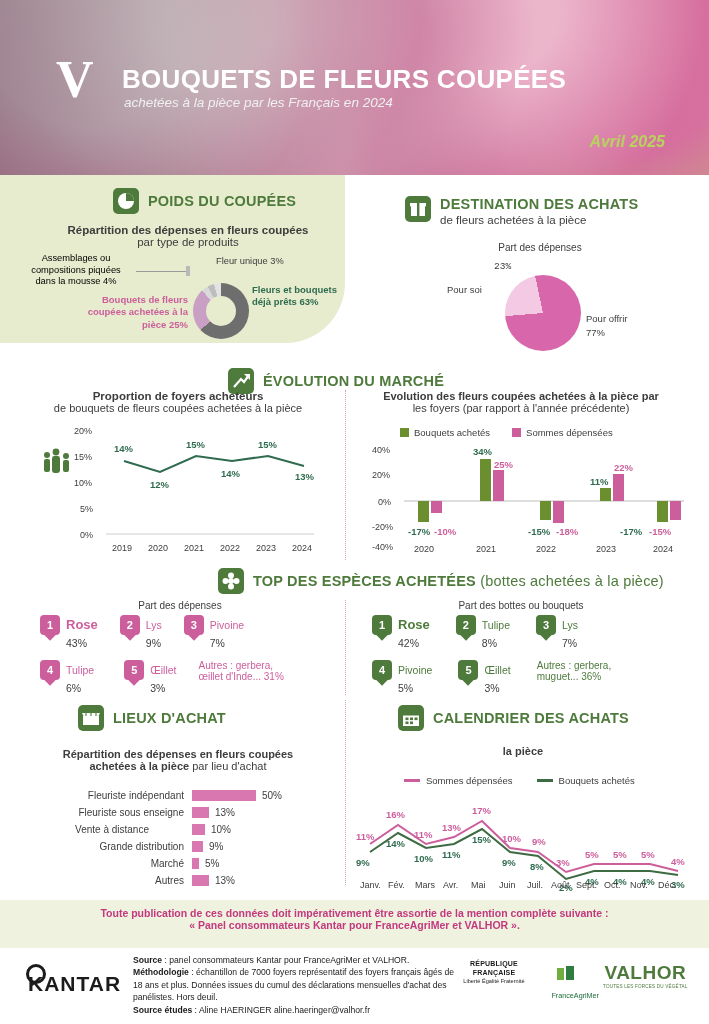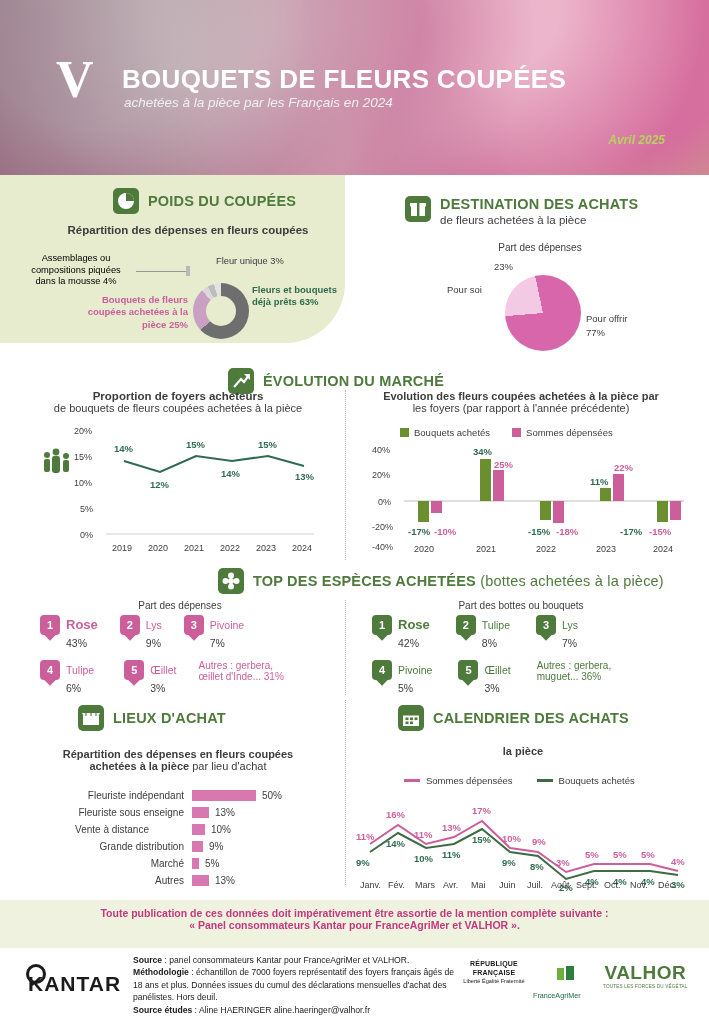--- a/index.html
+++ b/index.html
@@ -39,21 +39,21 @@
   .hero-title {
     position:absolute; left:122px; top:64px;
     color:#fff; font-size:26px; font-weight:bold; letter-spacing:.3px;
   }
   .hero-sub {
     position:absolute; left:124px; top:95px;
     color:#f0f0f0; font-size:13.5px; font-style:italic;
   }
   .hero-date {
     position:absolute; right:44px; top:133px;
-    color:#b8d25e; font-size:12px; font-weight:bold; font-style:italic;
+    color:#b8d25e; font-size:16px; font-weight:bold; font-style:italic;
   }
 
   
   .band {
     position:absolute; left:0; top:175px; width:345px; height:168px;
     background:#e6eccd;
     border-bottom-right-radius:60px;
   }
 
   
@@ -121,21 +121,21 @@
     position:absolute; left:0; top:948px; width:709px; height:76px; background:#fff;
   }
   .kantar { position:absolute; left:28px; top:24px; font-size:21px; font-weight:bold; letter-spacing:1px; color:#1b1b1b;}
   .kantar:before{
     content:""; position:absolute; left:-2px; top:-8px; width:14px; height:14px;
     border:3px solid #1b1b1b; border-radius:50%;
   }
   .fsrc { position:absolute; left:133px; top:6px; width:330px; font-size:8.6px; color:#1b1b1b; line-height:1.45; }
   .rf { position:absolute; left:463px; top:12px; width:62px; text-align:center; font-size:5.6px; color:#1b1b1b; line-height:1.25;}
   .rf b{ font-size:7px; display:block; letter-spacing:.2px;}
-  .fam { position:absolute; left:533px; top:16px; width:66px; text-align:left;}
+  .fam { position:absolute; left:533px; top:16px; width:66px; text-align:right;}
   .valhor { position:absolute; left:603px; top:14px; text-align:center;}
   .valhor .v { font-size:19px; font-weight:bold; color:#4e7a3c; letter-spacing:.5px;}
   .valhor .s { font-size:4.6px; color:#4e7a3c; letter-spacing:.2px;}
 
   svg { display:block; }
   .tick { font-size:9px; fill:#3d3d3d; }
   .tickp { font-size:9.5px; fill:#cc5e9c; font-weight:bold; }
   .tickg { font-size:9.5px; fill:#2f6b4f; font-weight:bold; }
 </style>
 </head>
@@ -158,20 +158,21 @@
           <circle cx="13" cy="13" r="8" fill="#fff"></circle>
           <path d="M13 13 L13 5 A8 8 0 0 1 21 13 Z" fill="#4e7a3c"></path>
         </svg>
     </div>
     <div class="sec-title">POIDS DU COUPÉES</div>
   </div>
 </div>
 
 <div class="abs" style="left:48px; top:224px; width:280px; text-align:center;">
   <div class="bold lbl" style="font-size:11.5px;">Répartition des dépenses en fleurs coupées</div>
+  <div class="lbl" style="font-size:11.5px;">par type de produits</div>
 </div>
 
 <div class="abs" style="left:193px; top:283px;">
   <div class="donut"></div>
 </div>
 
 <div class="abs" style="left:20px; top:253px; width:112px; text-align:center; font-size:9.3px; line-height:1.25;">Assemblages ou compositions piquées dans la mousse 4%</div>
 <div class="abs" style="left:136px; top:271px; width:50px; height:0; border-top:1px solid #9a9a9a;"></div>
 <div class="abs" style="left:186px; top:266px; width:4px; height:10px; background:#b9b9b9;"></div>
 
@@ -195,21 +196,21 @@
       <div class="lbl" style="font-size:11.5px; margin-top:2px;">de fleurs achetées à la pièce</div>
     </div>
   </div>
 </div>
 
 <div class="abs" style="left:420px; top:242px; width:240px; text-align:center; font-size:10px; color:#3d3d3d;">Part des dépenses</div>
 
 <div class="abs" style="left:505px; top:275px;">
   <div class="pie"></div>
 </div>
-<div class="abs" style="left:494px; top:261px; font-size:9.5px; color:#3d3d3d;">23%</div>
+<div class="abs" style="left:494px; top:261px; font-size:9.5px; color:#3d3d3d;font-family:Liberation Mono, monospace;">23%</div>
 <div class="abs" style="left:447px; top:284px; font-size:9.5px; color:#3d3d3d;">Pour soi</div>
 <div class="abs" style="left:586px; top:313px; font-size:9.5px; color:#3d3d3d;">Pour offrir</div>
 <div class="abs" style="left:586px; top:327px; font-size:9.5px; color:#3d3d3d;">77%</div>
 
 <div class="abs" style="left:228px; top:368px;">
   <div class="sec-h">
     <div class="sec-icon">
       <svg width="26" height="26" viewBox="0 0 26 26">
           <path d="M6 19 L13 11 L16 14 L21 7" stroke="#fff" stroke-width="2.2" fill="none"></path>
           <path d="M16 6 H22 V12 Z" fill="#fff"></path>

